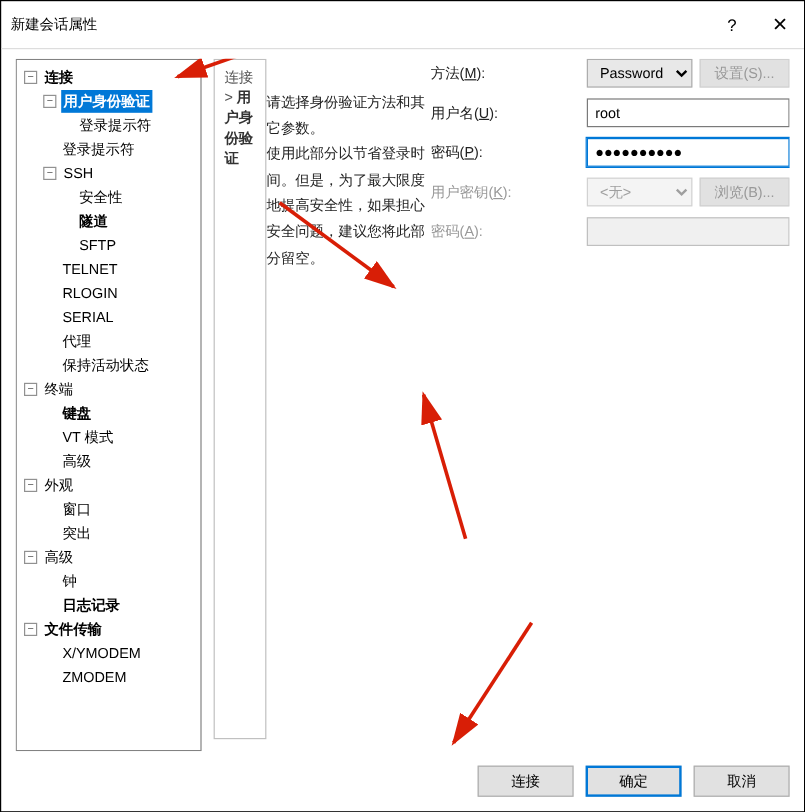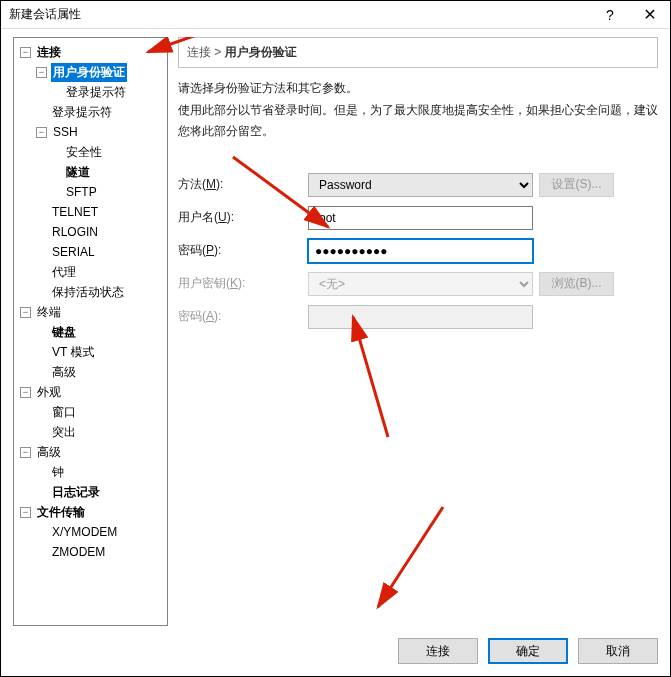--- a/index.html
+++ b/index.html
@@ -7,21 +7,21 @@
       font-family: "Microsoft YaHei", "Segoe UI", sans-serif;
       font-size: 12px;
       background: #fff;
       width: 671px;
       height: 677px;
       border: 1px solid #000;
       display: flex;
       flex-direction: column;
     }
     .titlebar {
-      height: 28px;
+      height: 40px;
       display: flex;
       align-items: center;
       padding: 0 0 0 8px;
       border-bottom: 1px solid #ddd;
     }
     .titlebar-title { flex: 1; }
     .titlebar-btn {
       width: 40px;
       height: 28px;
       display: flex;
@@ -77,34 +77,35 @@
       padding: 1px 2px;
     }
     .tree-label.bold { font-weight: bold; }
     .tree-label.selected {
       background: #0078d7;
       color: #fff;
     }
     .right-panel {
       flex: 1;
       display: flex;
-      flex-direction: column;
+      flex-direction: row;
       position: relative;
     }
     .breadcrumb {
       border: 1px solid #c0c0c0;
       padding: 6px 8px;
       margin-bottom: 10px;
       color: #555;
     }
     .breadcrumb .current { color: #333; font-weight: bold; }
     .desc {
       line-height: 1.8;
       margin-bottom: 30px;
       color: #222;
+      margin-top: 26px;
     }
     .form-area {
       display: flex;
       flex-direction: column;
       gap: 9px;
     }
     .form-row {
       display: flex;
       align-items: center;
     }

